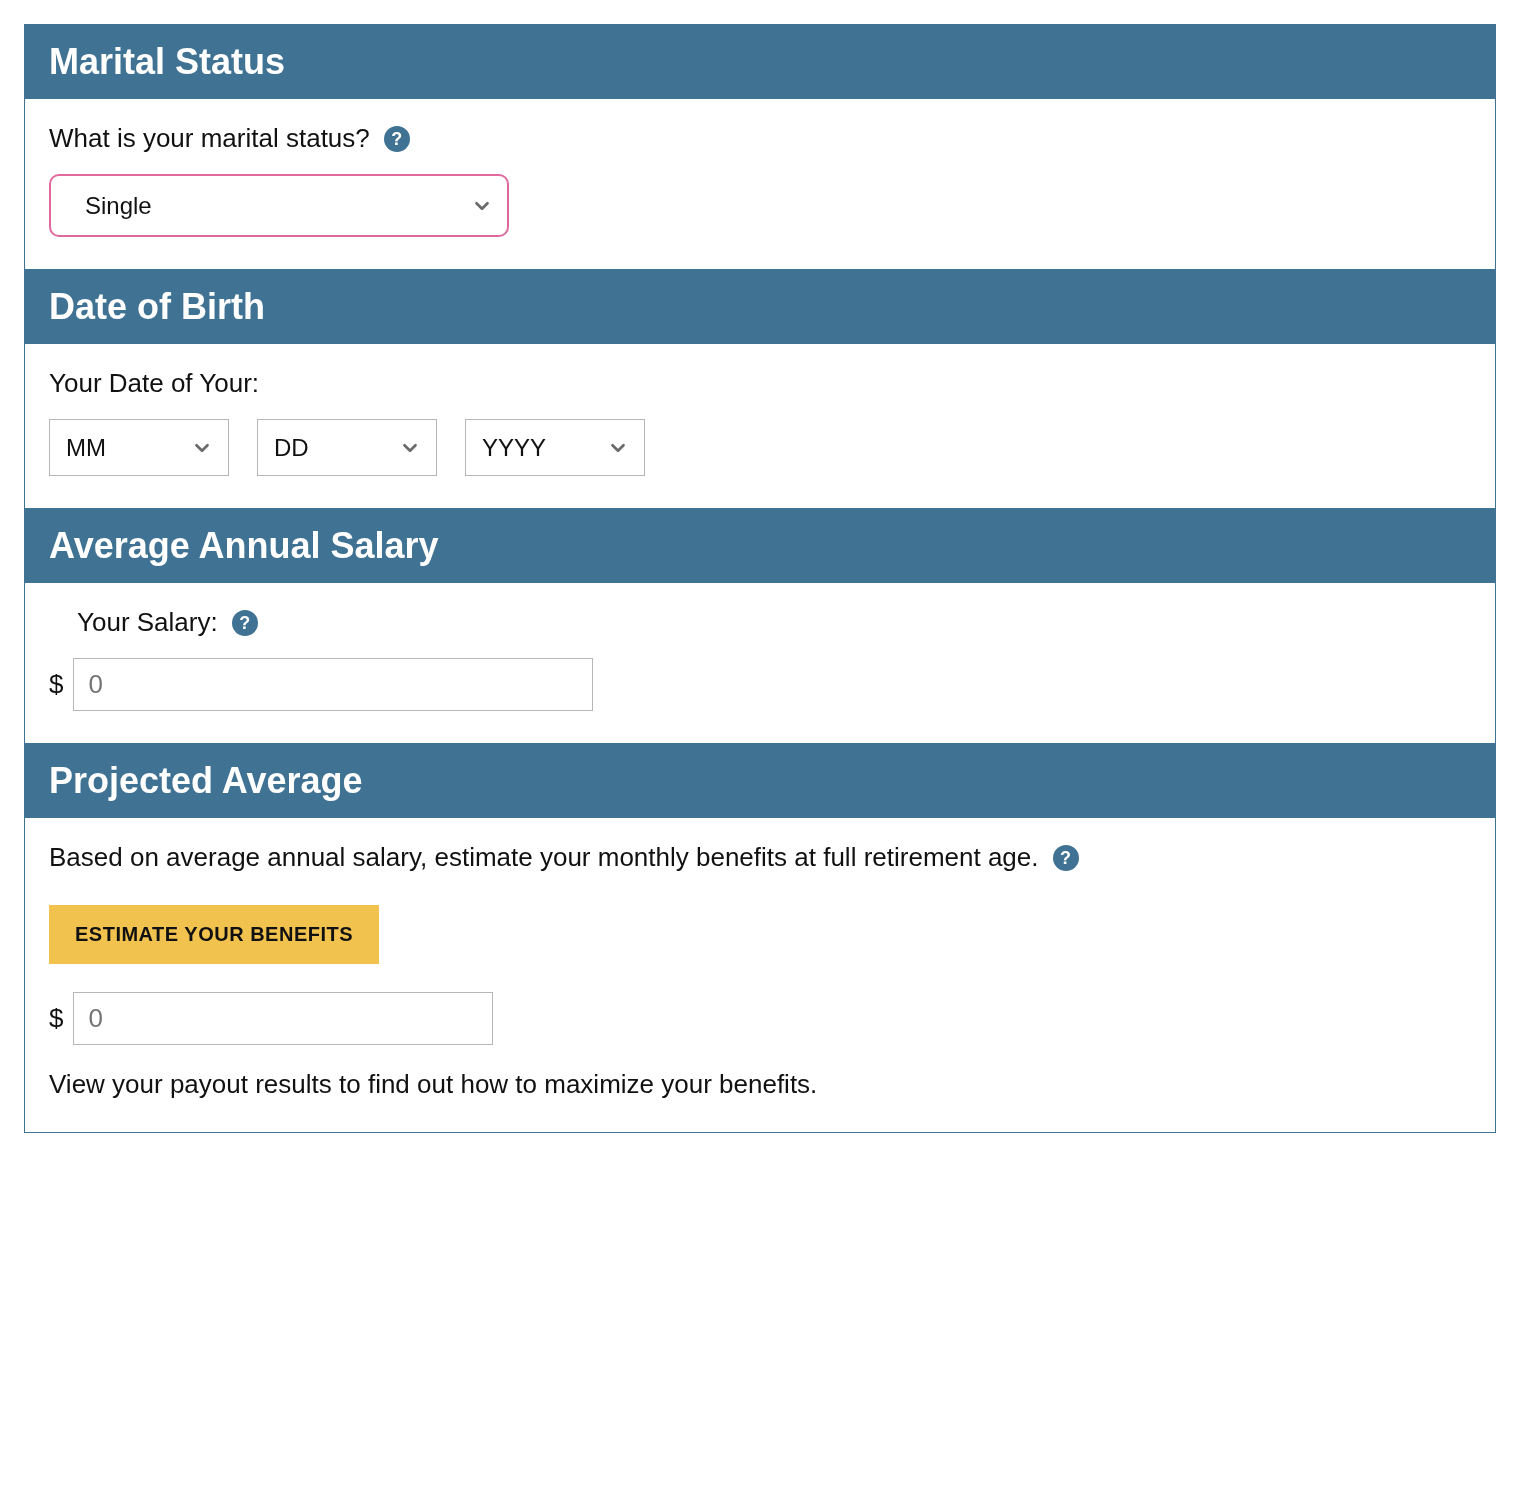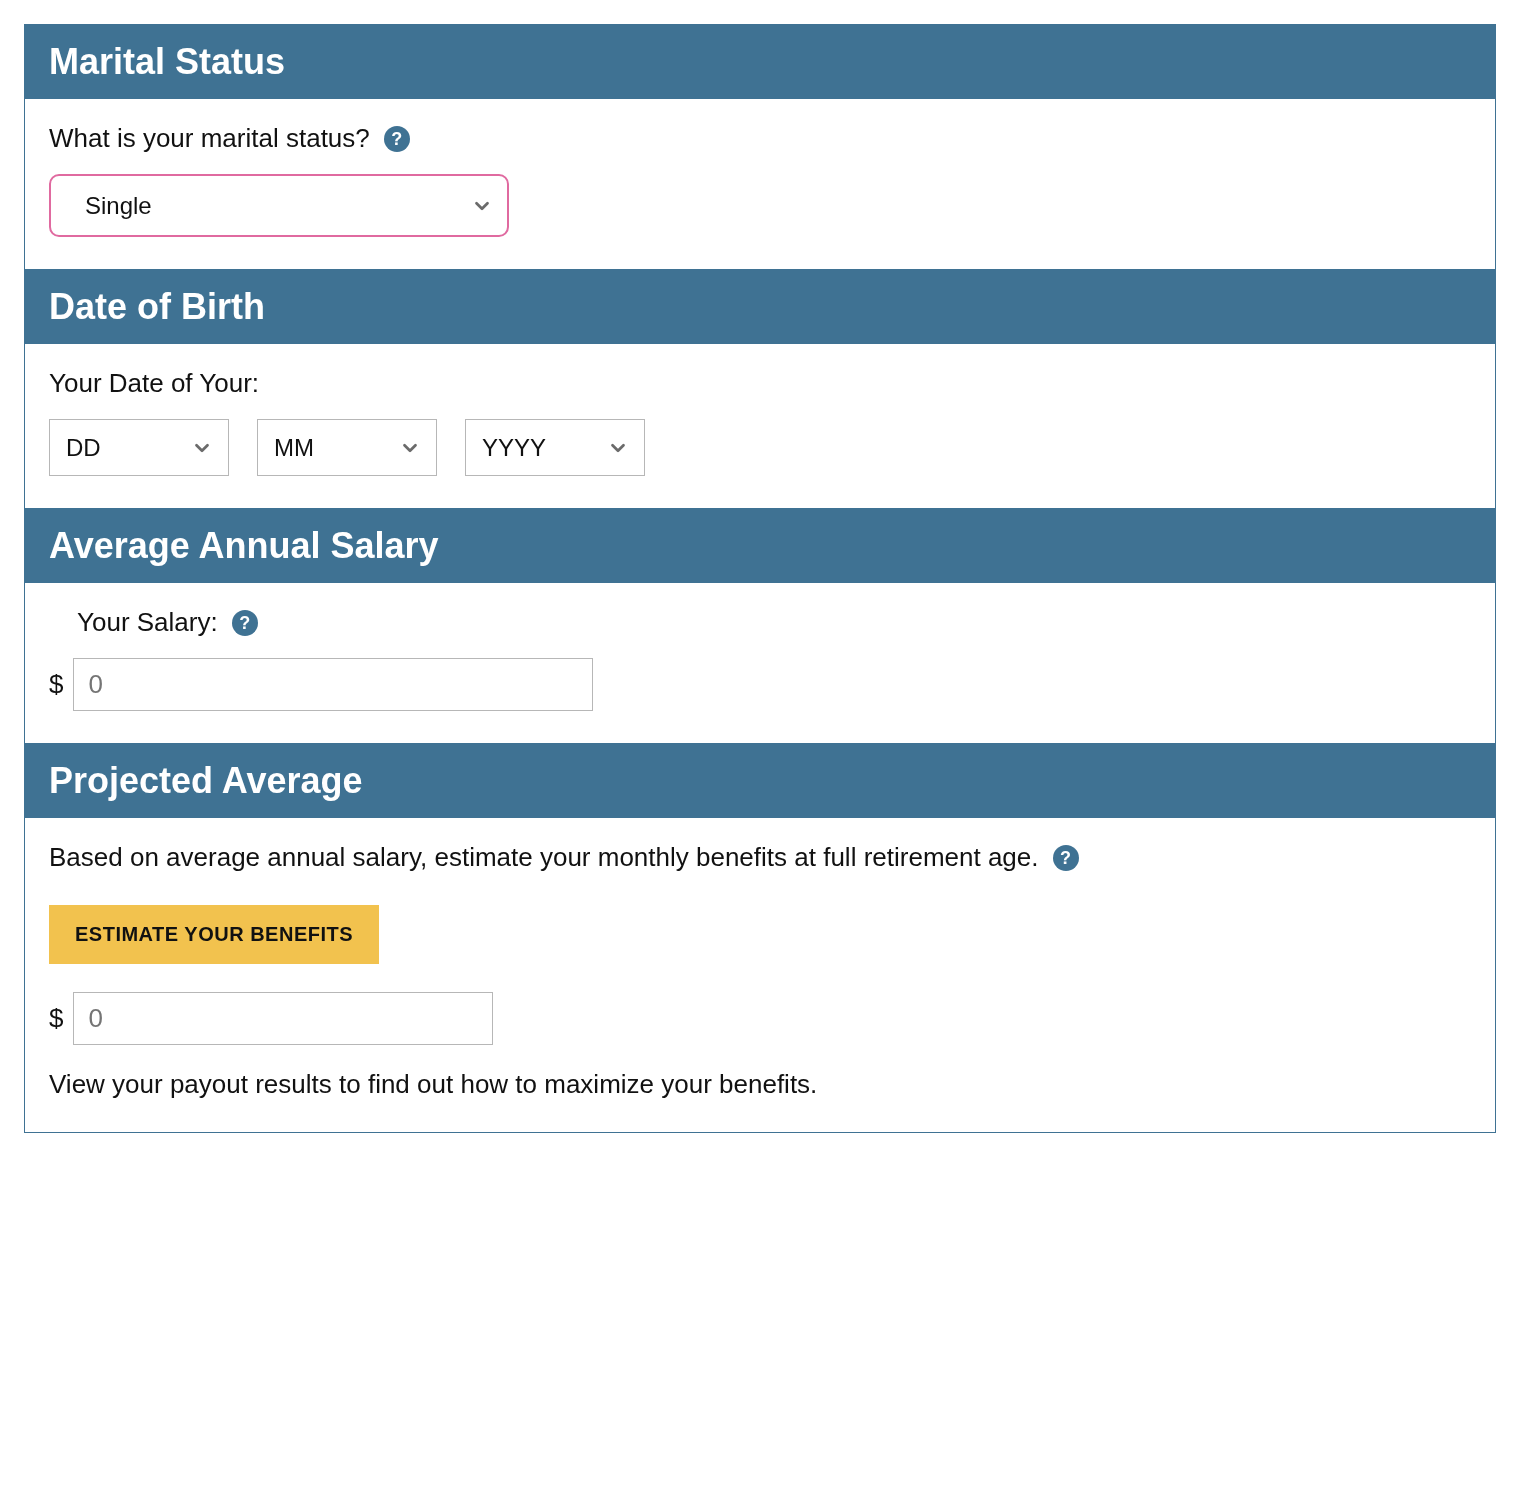--- a/index.html
+++ b/index.html
@@ -146,29 +146,29 @@
   </div>
 </div>
 
 <div class="panel">
   <div class="panel-header">Date of Birth</div>
   <div class="panel-body">
     <div class="label-row">Your Date of Your:</div>
     <div class="dob-row">
       <div class="select-wrap">
         <select>
-          <option>DD</option>
+          <option>MM</option>
         </select>
         <svg class="chev" viewBox="0 0 24 24" fill="none" stroke="currentColor" stroke-width="3" stroke-linecap="round" stroke-linejoin="round">
             <polyline points="6 9 12 15 18 9"></polyline>
           </svg>
       </div>
       <div class="select-wrap">
         <select>
-          <option>MM</option>
+          <option>DD</option>
         </select>
         <svg class="chev" viewBox="0 0 24 24" fill="none" stroke="currentColor" stroke-width="3" stroke-linecap="round" stroke-linejoin="round">
             <polyline points="6 9 12 15 18 9"></polyline>
           </svg>
       </div>
       <div class="select-wrap">
         <select>
           <option>YYYY</option>
         </select>
         <svg class="chev" viewBox="0 0 24 24" fill="none" stroke="currentColor" stroke-width="3" stroke-linecap="round" stroke-linejoin="round">

